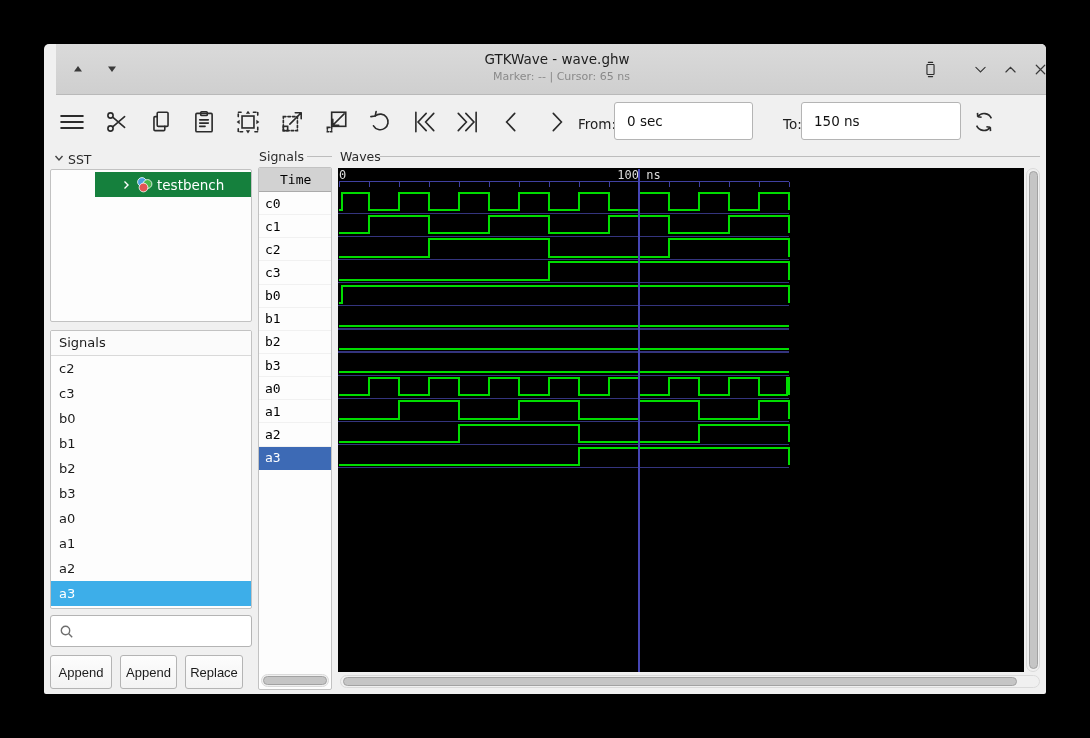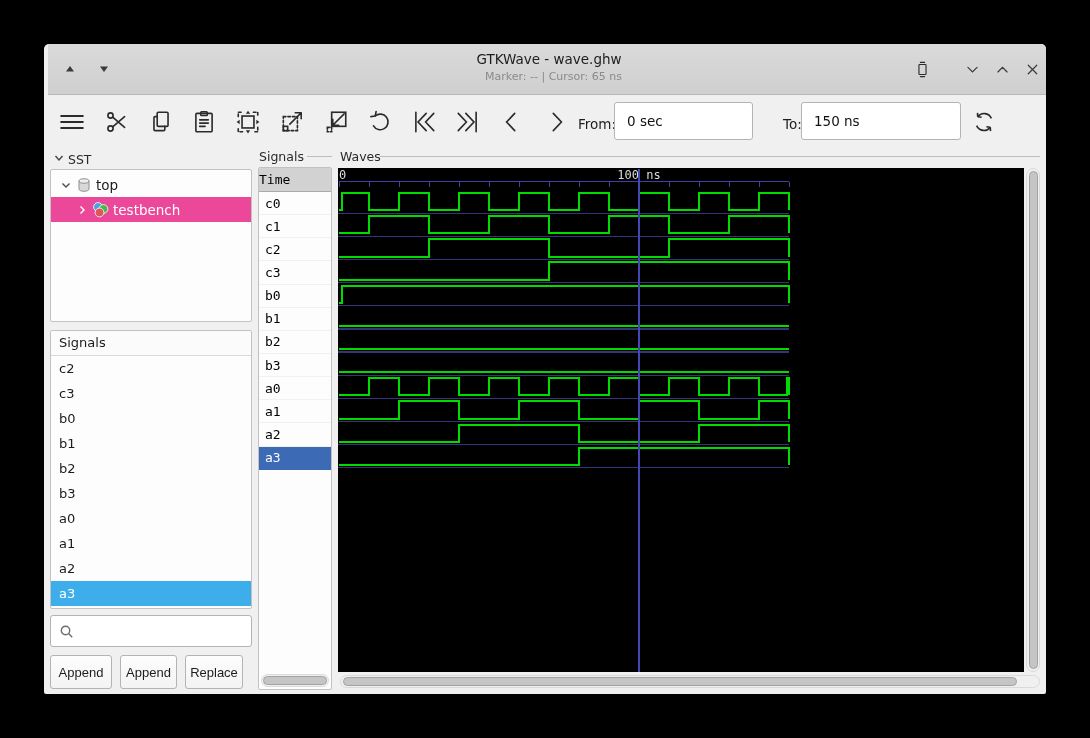--- a/index.html
+++ b/index.html
@@ -1,49 +1,49 @@
 <!DOCTYPE html>
 <html><head>
 <meta charset="utf-8">
 <style>
   html,body{margin:0;padding:0;background:#000;}
   .stage{position:relative;width:1090px;height:738px;background:#000;overflow:hidden;
          font-family:"DejaVu Sans","Liberation Sans",sans-serif;}
   .window{position:absolute;left:44px;top:44px;width:1002px;height:650px;background:#f0f0f0;
           border-radius:5px 5px 2px 2px;overflow:hidden;}
   
-  .titlebar{position:absolute;left:4px;top:0;width:100%;height:50px;
+  .titlebar{position:absolute;left:12px;top:0;width:100%;height:50px;
             background:linear-gradient(#dadada,#cfcfcf);border-bottom:1px solid #b9b9b9;}
   .tb-title{position:absolute;left:0;right:0;top:7px;text-align:center;font-size:13.5px;color:#1c1c1c;}
   .tb-sub{position:absolute;left:0;right:0;top:26px;text-align:center;font-size:11px;color:#8a8a8a;margin-left:9px;}
   .tb-btn{position:absolute;width:20px;height:20px;top:15px;display:flex;align-items:center;justify-content:center;cursor:default;}
   .tb-btn svg{display:block;}
   
   .toolbar{position:absolute;left:0;top:51px;width:100%;height:53px;}
   .tool{position:absolute;top:13px;width:28px;height:28px;display:flex;align-items:center;justify-content:center;}
   .tool svg{display:block;}
   .tb-label{position:absolute;top:21px;font-size:13.5px;color:#1e1e1e;}
   .tb-input{position:absolute;top:7px;height:38px;background:#fff;border:1px solid #b4b4b4;border-radius:3px;
             font-family:"DejaVu Sans","Liberation Sans",sans-serif;font-size:13.5px;color:#111;padding:0 12px;box-sizing:border-box;}
   
   .frame-label{position:absolute;font-size:12.5px;color:#2a2a2a;background:transparent;}
   .frame-rule{position:absolute;height:1px;background:#bdbdbd;}
   .panel-box{position:absolute;background:#fdfdfd;border:1px solid #c2c2c2;border-radius:2px;box-sizing:border-box;overflow:hidden;}
   .tree-row{position:relative;height:25px;display:flex;align-items:center;font-size:13.5px;color:#1c1c1c;white-space:nowrap;}
-  .tree-row.sel{background:#ec4899;color:#fff;}
+  .tree-row.sel{background:#15803d;color:#fff;margin-left:44px;}
   .expander{width:14px;height:14px;margin-right:3px;flex:0 0 auto;display:flex;align-items:center;justify-content:center;}
   .list-hdr{height:24px;line-height:24px;padding-left:8px;font-size:13px;color:#1c1c1c;background:#fbfbfb;border-bottom:1px solid #d9d9d9;}
   .list-row{height:25px;line-height:25px;padding-left:8px;font-size:13px;color:#1c1c1c;}
   .list-row.sel{background:#3daee9;color:#fff;}
   .search{position:absolute;background:#fff;border:1px solid #b4b4b4;border-radius:3px;box-sizing:border-box;}
   .btn{position:absolute;height:34px;background:linear-gradient(#fdfdfd,#f3f3f3);border:1px solid #b4b4b4;border-radius:3px;
        font-size:13px;color:#1c1c1c;display:flex;align-items:center;justify-content:center;box-sizing:border-box;}
   
   .time-hdr{height:23px;line-height:23px;background:#d2d2d2;border-bottom:1px solid #ababab;
-            font-family:"DejaVu Sans Mono","Liberation Mono",monospace;font-size:13px;color:#000;padding-left:0;}
+            font-family:"DejaVu Sans Mono","Liberation Mono",monospace;font-size:13px;color:#000;padding-left:21px;}
   .name-row{font-family:"DejaVu Sans Mono","Liberation Mono",monospace;font-size:13px;color:#000;
             padding-left:6px;display:flex;align-items:center;box-sizing:border-box;border-bottom:1px solid #f1f1f1;}
   .name-row.sel{background:#3d6ab5;color:#fff;border-bottom-color:#3d6ab5;}
   
   .wave-canvas{position:absolute;background:#000;}
   .sb{position:absolute;background:#f0f0f0;border:1px solid #dadada;border-radius:7px;box-sizing:border-box;}
   .sb-thumb{position:absolute;background:#c5c5c5;border:1px solid #a2a2a2;border-radius:6px;box-sizing:border-box;}
   .splitter{position:absolute;width:5px;background:#f0f0f0;}
 </style>
 </head>
@@ -181,34 +181,20 @@
 
     <div class="expander" style="position:absolute;left:8px;top:107px">
       <svg width="12" height="12" viewBox="0 0 12 12" fill="none" stroke="#444" stroke-width="1.4">
           <path d="M2.5 4 L6 8 L9.5 4"></path>
         </svg>
     </div>
     <span class="frame-label" style="left:24px;top:108px">SST</span>
 
     <div class="panel-box" style="left:6px;top:125px;width:202px;height:153px">
       <div id="sst-tree" style="padding-top:2px">
-          <div class="tree-row" style="padding-left: 8px;">
-            <span class="expander">
-       <svg width="12" height="12" viewBox="0 0 12 12">
-                <path d="M2.5 4.5 L6 8 L9.5 4.5" stroke="#4d4d4d" stroke-width="1.4" fill="none"></path>
-              </svg>
-            </span>
-     <span style="margin-right:4px;display:flex">
-              <svg width="16" height="16" viewBox="0 0 16 16">
-      <path d="M3 4v8c0 1.3 2.2 2.3 5 2.3s5-1 5-2.3V4" fill="#d8d8d8" stroke="#8f8f8f"></path>
-      <ellipse cx="8" cy="4" rx="5" ry="2.2" fill="#efefef" stroke="#8f8f8f"></ellipse>
-              </svg>
-            </span>
-     <span>top</span>
-          </div>
           <div class="tree-row sel" style="padding-left: 24px;">
             <span class="expander">
        <svg width="12" height="12" viewBox="0 0 12 12">
                 <path d="M4.5 2.5 L8 6 L4.5 9.5" stroke="#fff" stroke-width="1.4" fill="none"></path>
               </svg>
             </span>
      <span style="margin-right:4px;display:flex">
               <svg width="17" height="17" viewBox="0 0 17 17">
       <circle cx="6" cy="6" r="4.4" fill="#4aa0e0" stroke="#fff" stroke-width="0.8"></circle>
       <circle cx="11.5" cy="8" r="4.4" fill="#46b84c" stroke="#fff" stroke-width="0.8"></circle>

